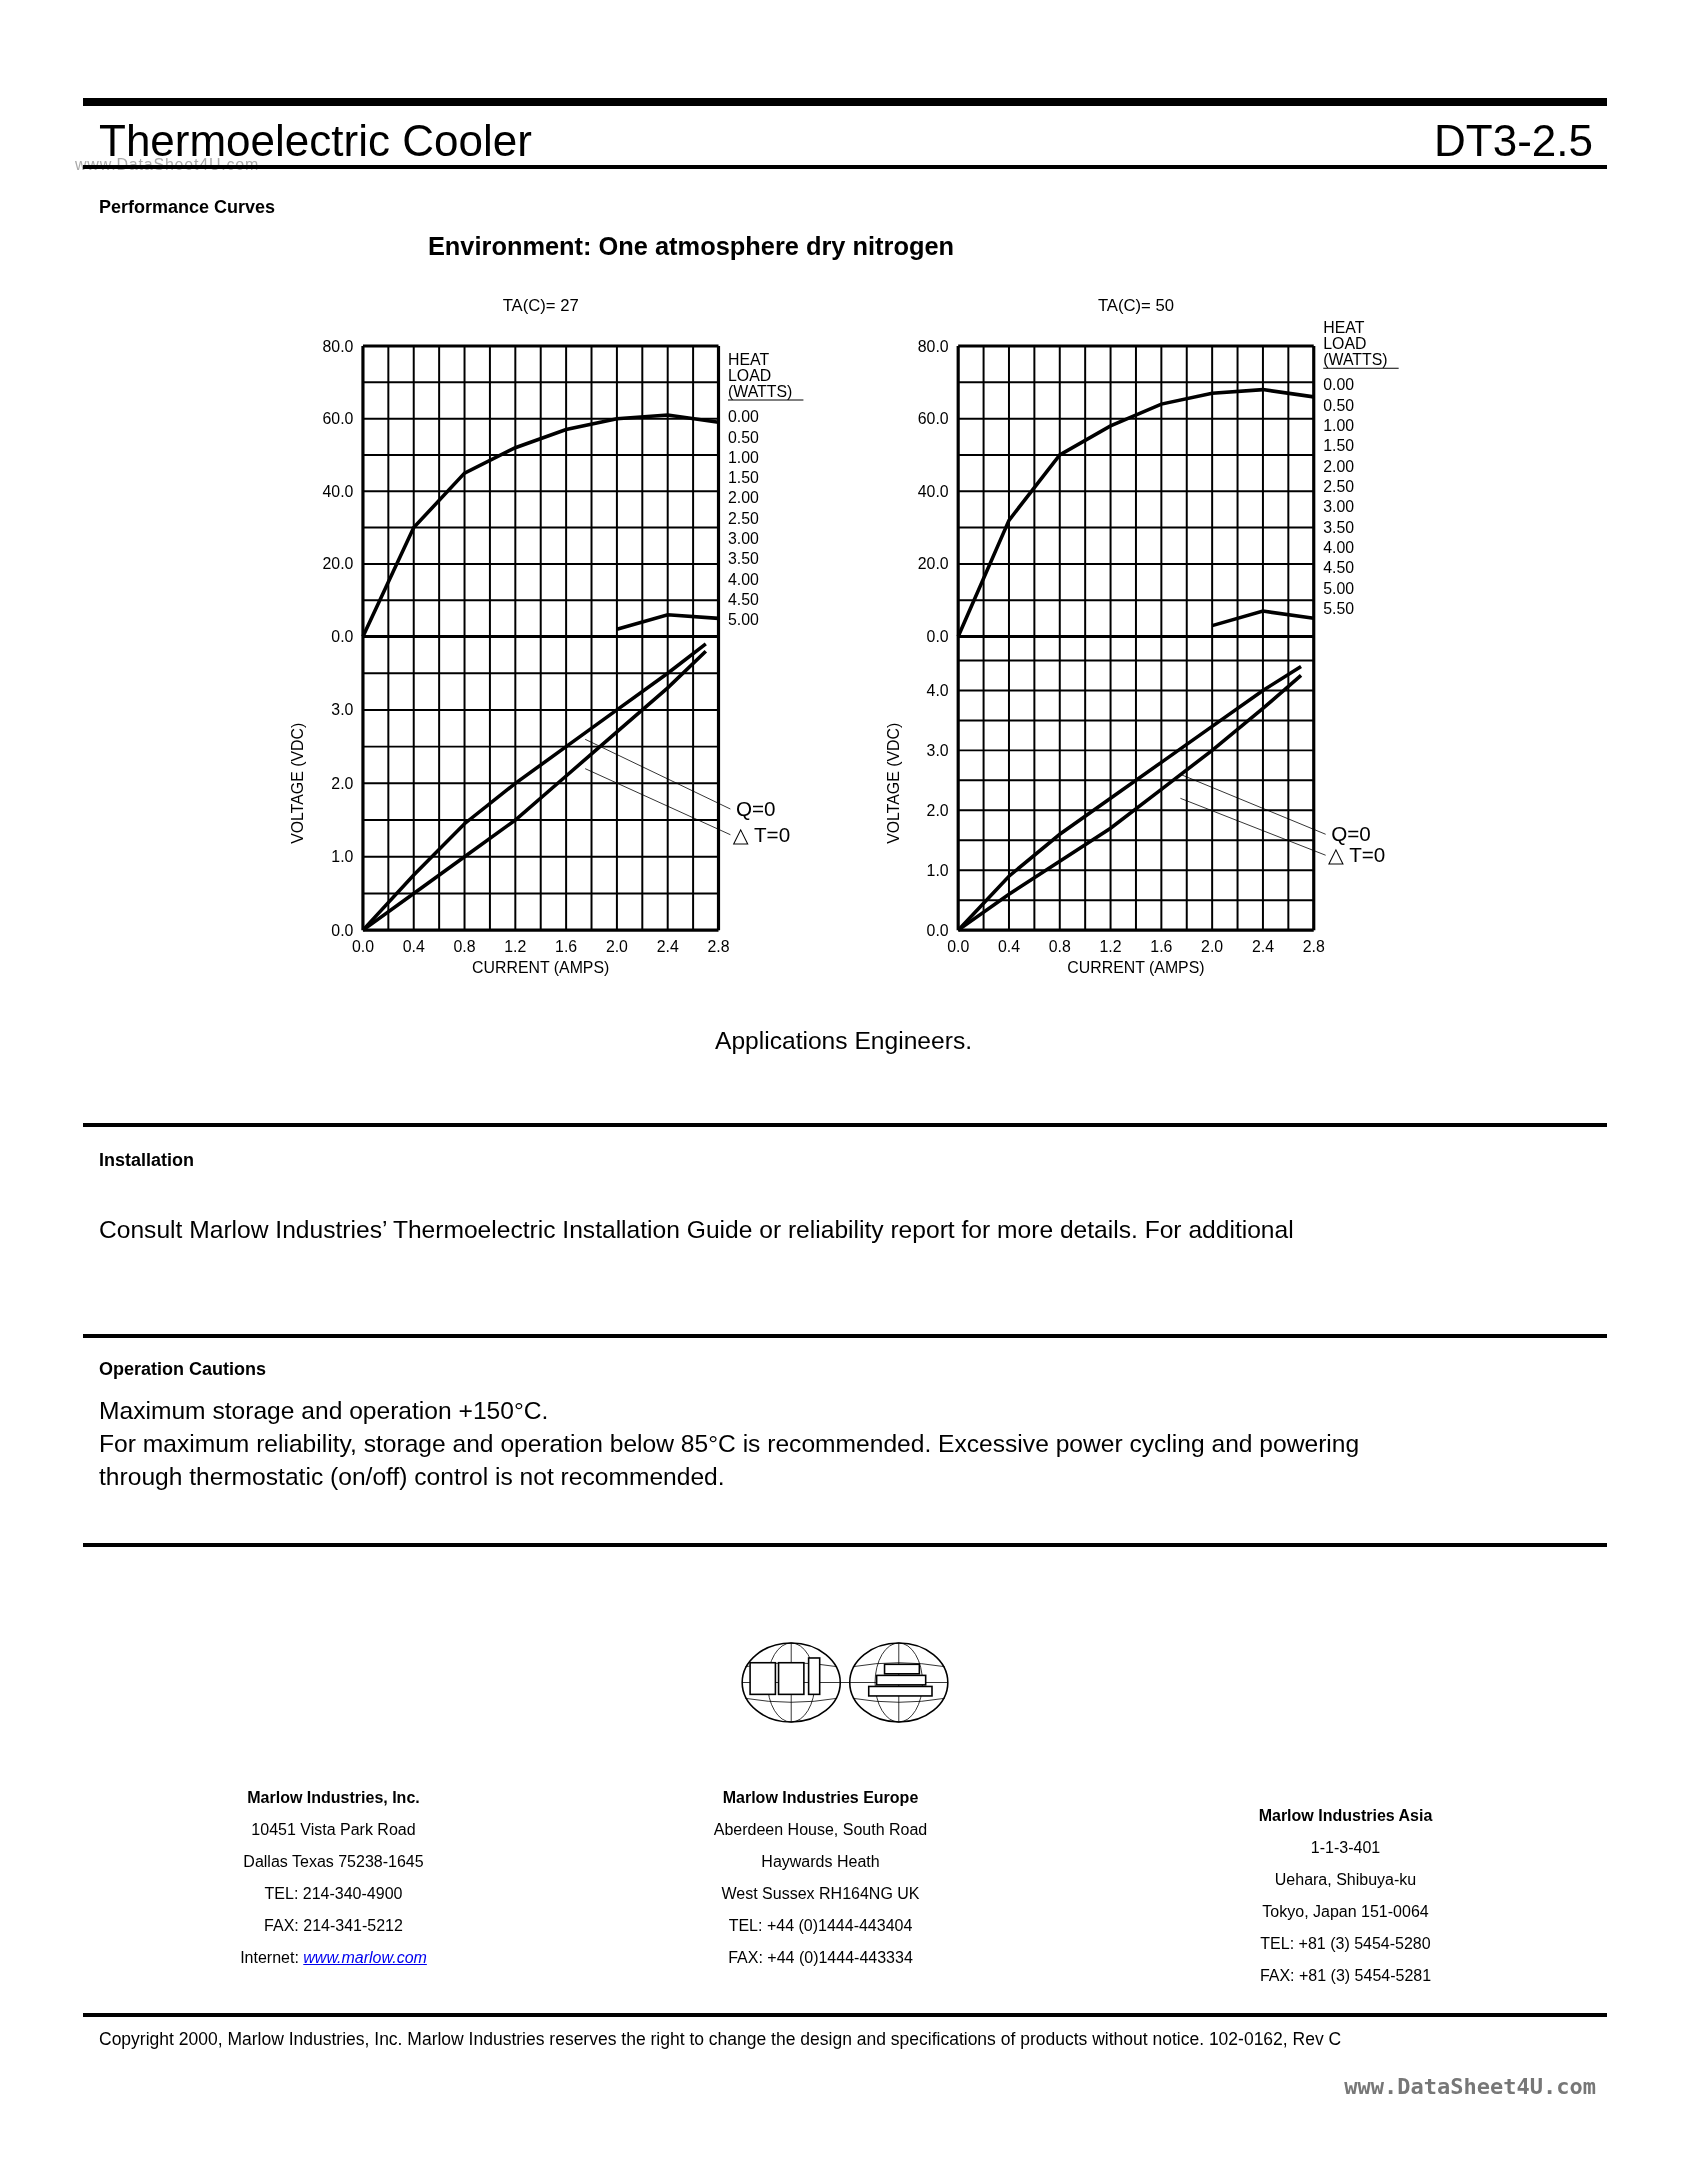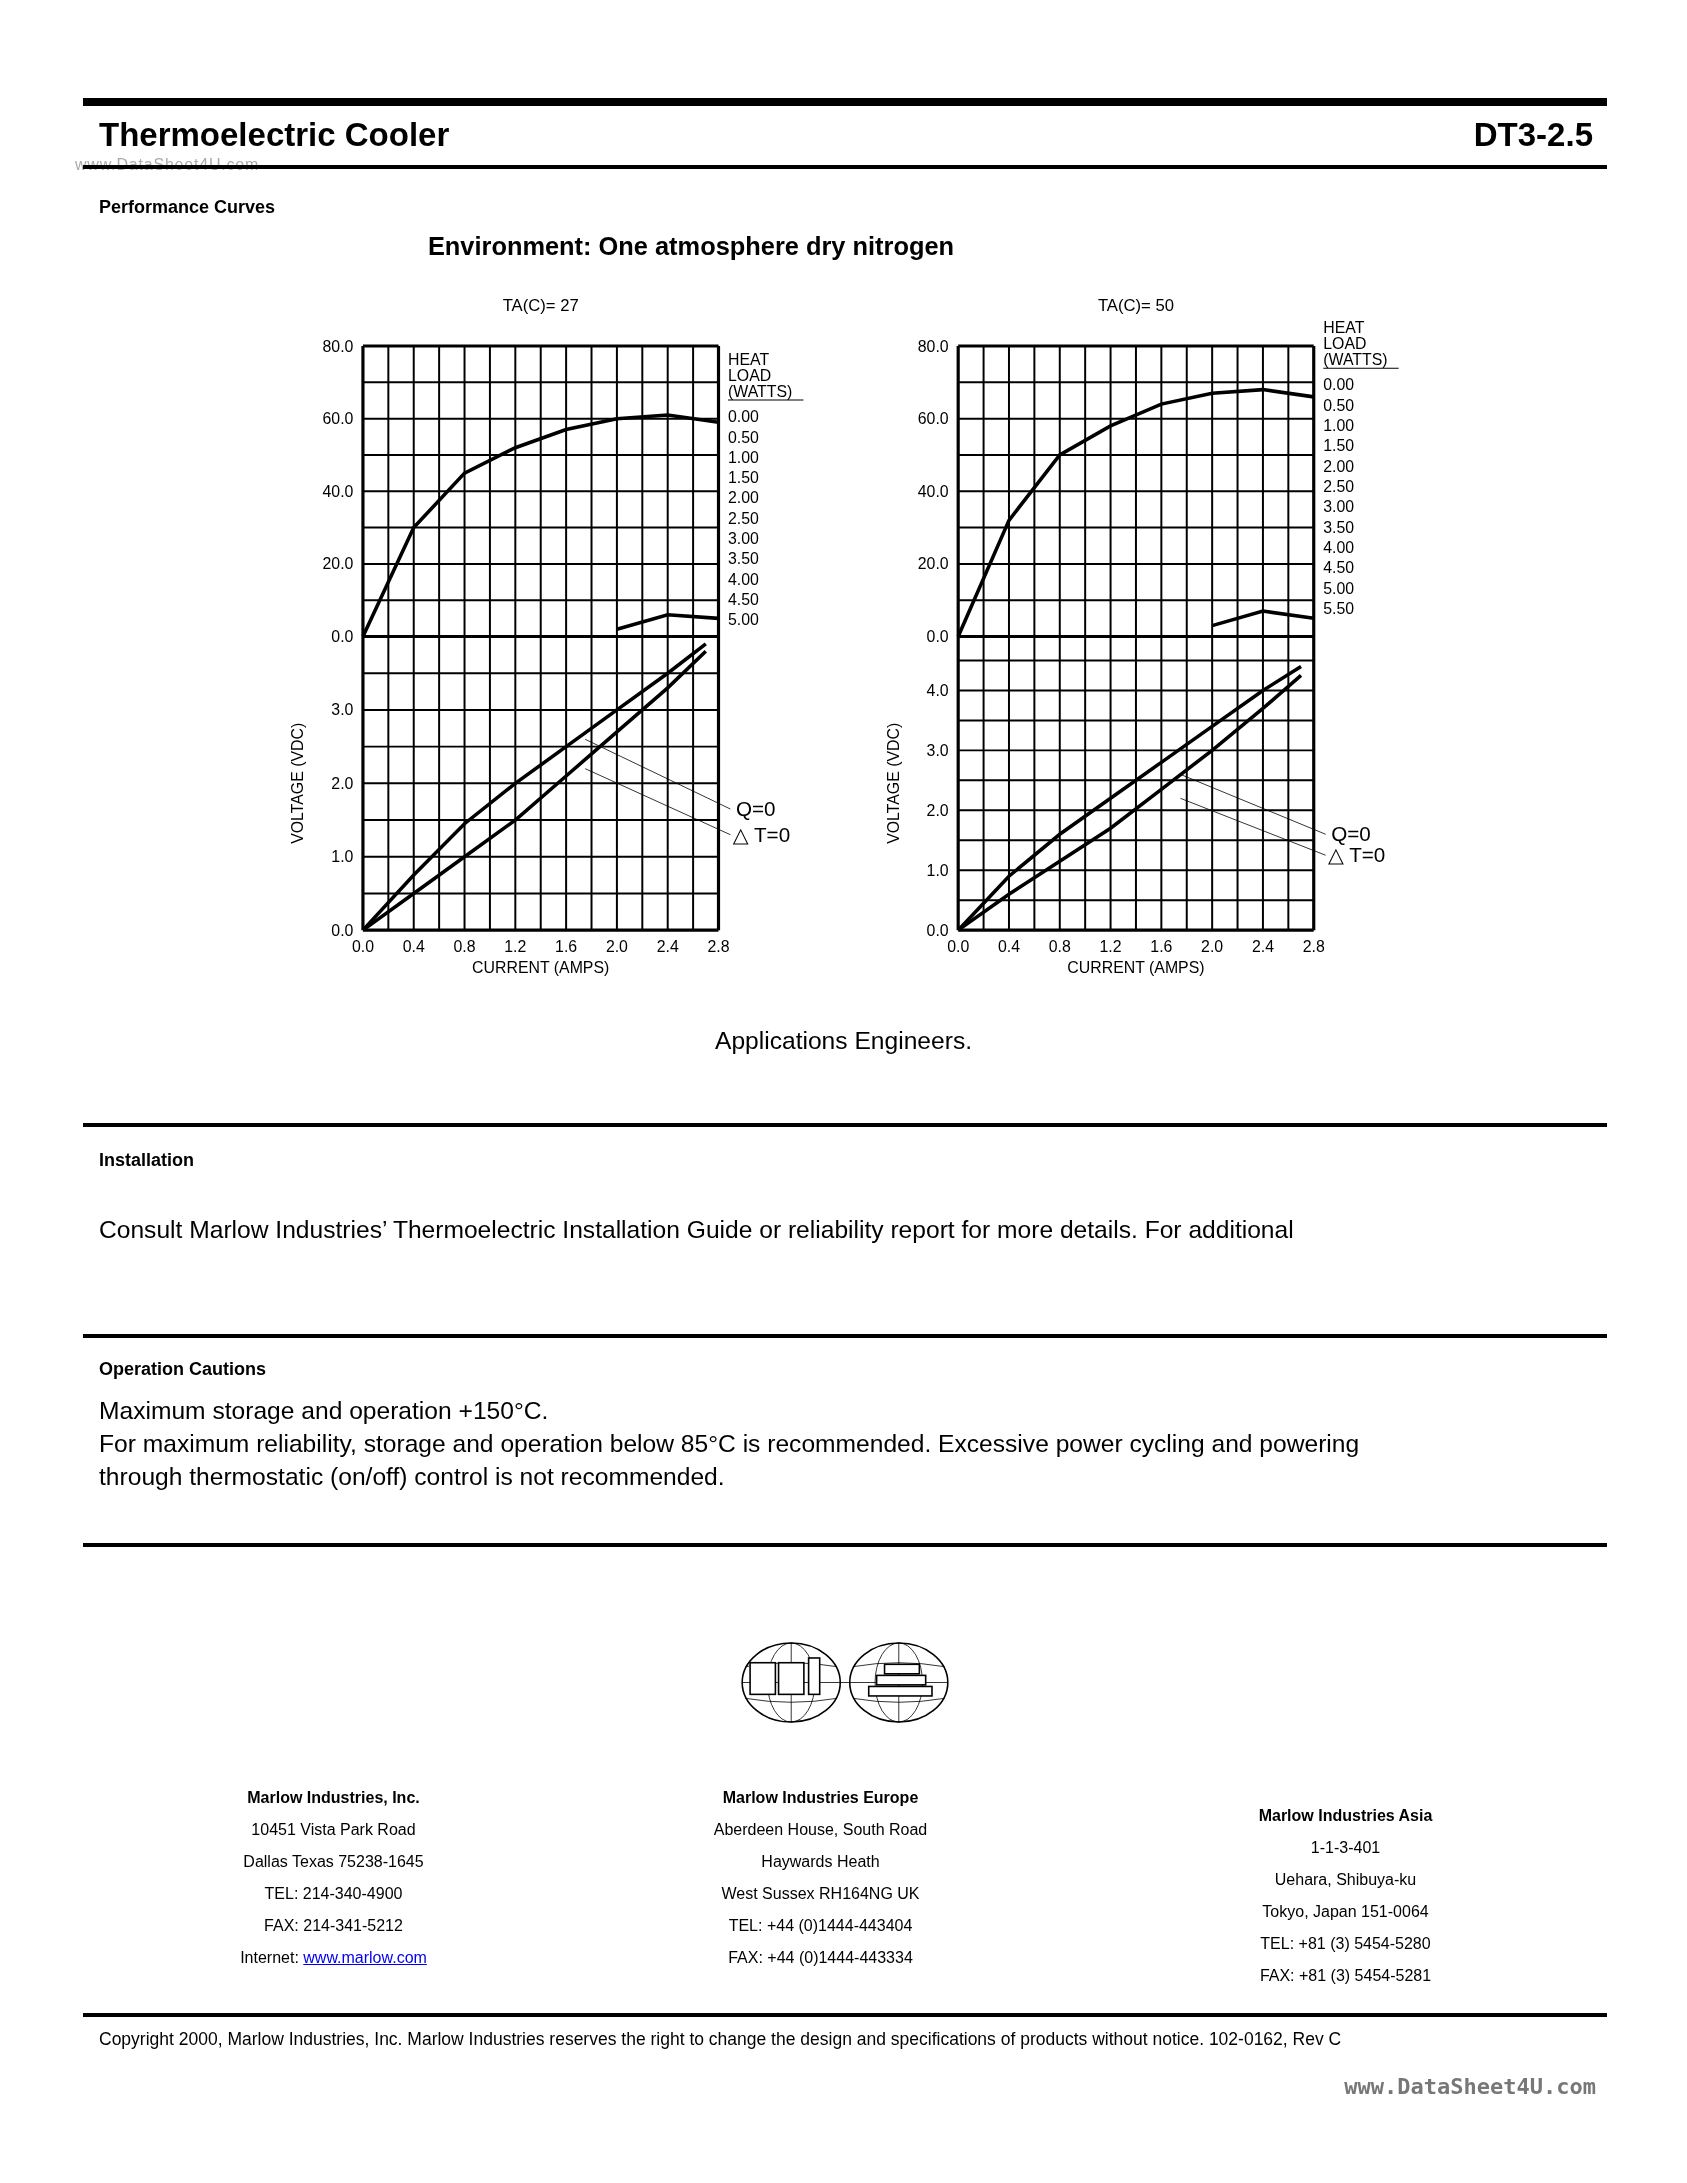--- a/index.html
+++ b/index.html
@@ -1,28 +1,28 @@
 <!DOCTYPE html>
 <html style="font-size:12.7px"><head>
   <meta charset="utf-8">
   <style>
     html, body { margin: 0; padding: 0; background: #fff; }
     body { width: 1687px; height: 2183px; position: relative; font-family: "Liberation Sans", sans-serif; color: #000; }
     .abs { position: absolute; }
     .rule { position: absolute; left: 83px; width: 1524px; background: #000; }
-    .title { font-weight: bold; font-size: 33px; }
+    .title { font-weight: normal; font-size: 44px; }
     .h2 { font-weight: bold; font-size: 18px; }
     .body-text { font-size: 24.6px; line-height: 33px; }
     .center { text-align: center; }
     .watermark { color: #aaa; font-size: 16px; letter-spacing: 0.8px; }
     .wm-bottom { color: #777; font-size: 22px; font-weight: bold; font-family: "DejaVu Sans Mono", monospace; }
     svg text { font-family: "Liberation Sans", sans-serif; }
     .addr { position: absolute; top: 1782px; width: 445px; text-align: center; font-size: 16px; line-height: 32px; }
     .addr .co { font-weight: bold; }
-    a.link { color: #0000ee; text-decoration: underline; }
+    a.link { color: #0000ee; text-decoration: underline; font-style: italic; }
   </style>
 </head>
 <body>
 
 <div class="rule" style="top:98px;height:8px;"></div>
 <div class="abs title" style="left:99px;top:116px;">Thermoelectric Cooler</div>
 <div class="abs title" style="right:94px;top:116px;">DT3-2.5</div>
 <div class="abs watermark" style="left:75px;top:156px;">www.DataSheet4U.com</div>
 <div class="rule" style="top:165px;height:4px;"></div>
 

